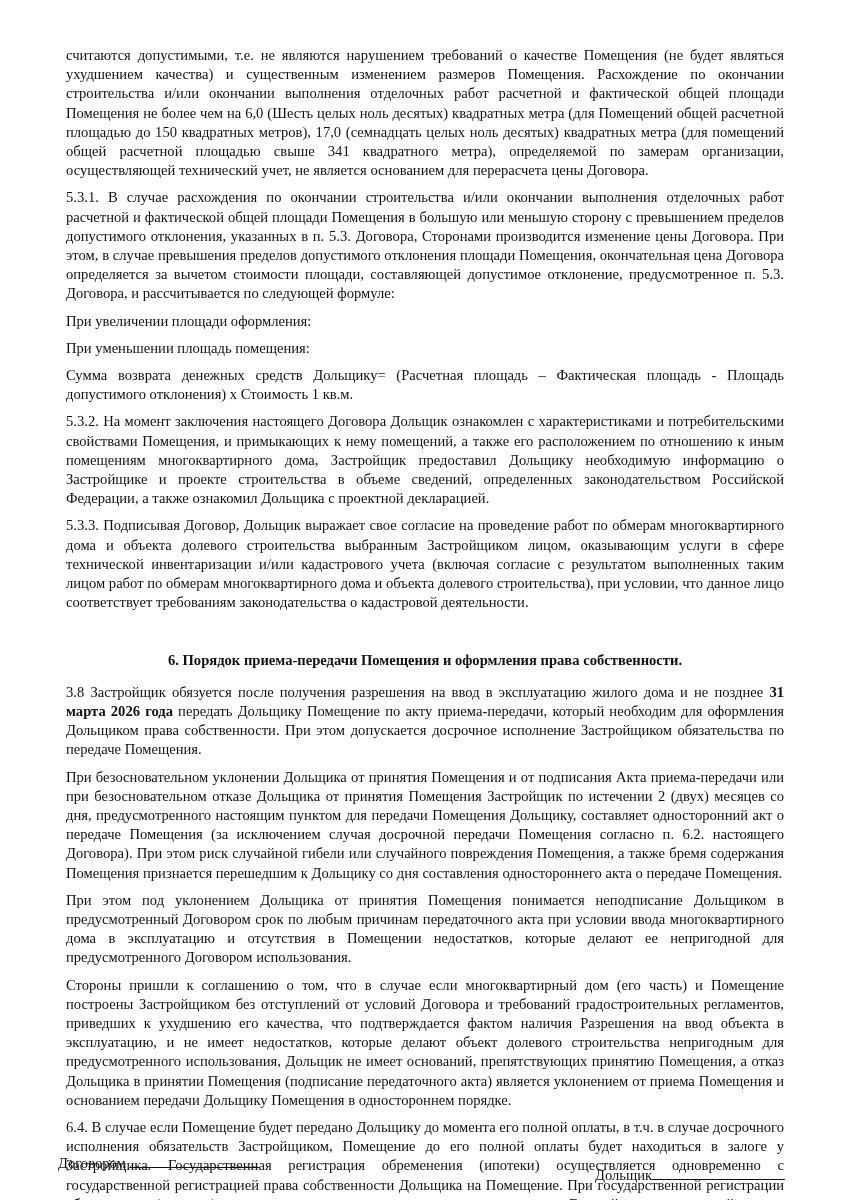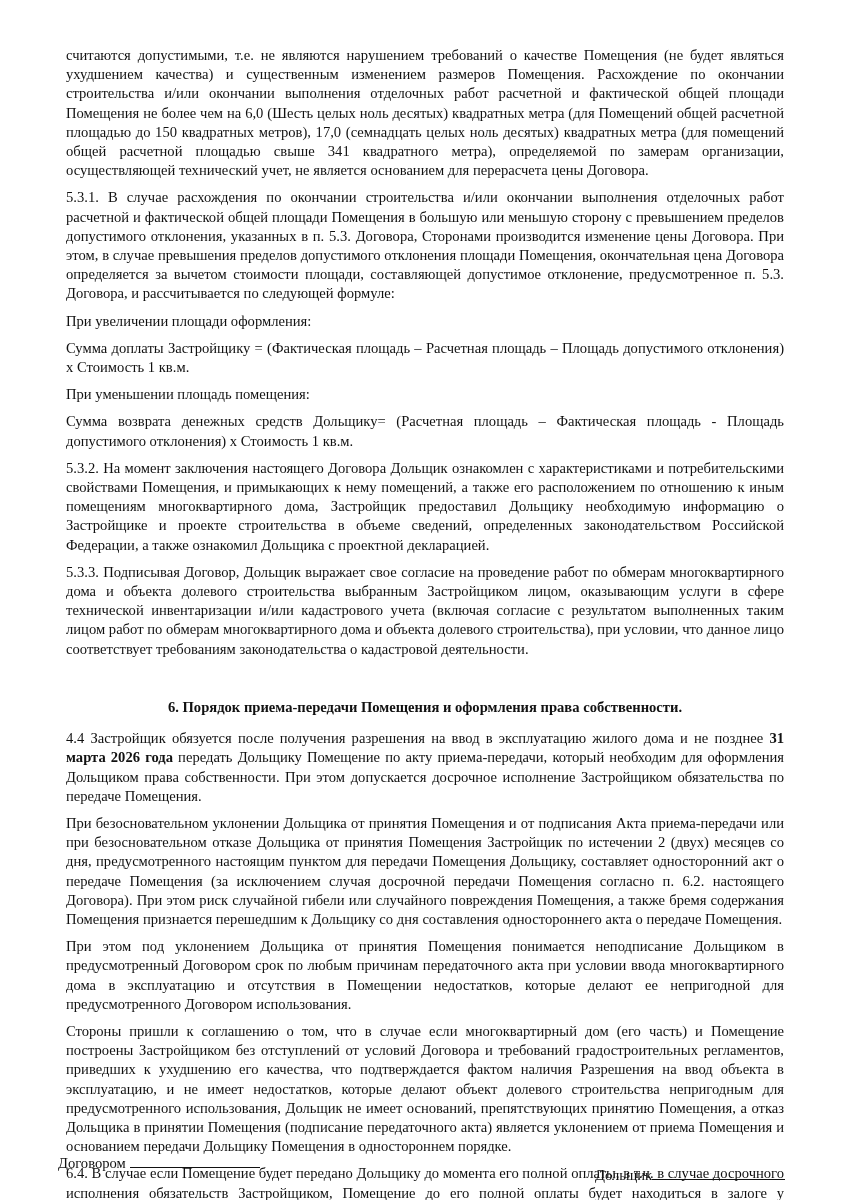--- a/index.html
+++ b/index.html
@@ -56,31 +56,30 @@
     .sig-left .sig-line { width: 130px; margin-left: 4px; }
     .sig-right .sig-line { width: 133px; margin-left: 0; }
   </style>
 </head>
 <body>
 
 <div class="page">
   <p class="para">считаются допустимыми, т.е. не являются нарушением требований о качестве Помещения (не будет являться ухудшением качества) и существенным изменением размеров Помещения. Расхождение по окончании строительства и/или окончании выполнения отделочных работ расчетной и фактической общей площади Помещения не более чем на 6,0 (Шесть целых ноль десятых) квадратных метра (для Помещений общей расчетной площадью до 150 квадратных метров), 17,0 (семнадцать целых ноль десятых) квадратных метра (для помещений общей расчетной площадью свыше 341 квадратного метра), определяемой по замерам организации, осуществляющей технический учет, не является основанием для перерасчета цены Договора.</p>
   <p class="para">5.3.1. В случае расхождения по окончании строительства и/или окончании выполнения отделочных работ расчетной и фактической общей площади Помещения в большую или меньшую сторону с превышением пределов допустимого отклонения, указанных в п. 5.3. Договора, Сторонами производится изменение цены Договора. При этом, в случае превышения пределов допустимого отклонения площади Помещения, окончательная цена Договора определяется за вычетом стоимости площади, составляющей допустимое отклонение, предусмотренное п. 5.3. Договора, и рассчитывается по следующей формуле:</p>
   <p class="para">При увеличении площади оформления:</p>
-  <p class="para">Сумма доплаты Застройщику = (Фактическая площадь – Расчетная площадь – Площадь допустимого отклонения) х Стоимость 1 кв.м.</p>
   <p class="para">При уменьшении площадь помещения:</p>
   <p class="para">Сумма возврата денежных средств Дольщику= (Расчетная площадь – Фактическая площадь - Площадь допустимого отклонения) х Стоимость 1 кв.м.</p>
   <p class="para">5.3.2. На момент заключения настоящего Договора Дольщик ознакомлен с характеристиками и потребительскими свойствами Помещения, и примыкающих к нему помещений, а также его расположением по отношению к иным помещениям многоквартирного дома, Застройщик предоставил Дольщику необходимую информацию о Застройщике и проекте строительства в объеме сведений, определенных законодательством Российской Федерации, а также ознакомил Дольщика с проектной декларацией.</p>
   <p class="para">5.3.3. Подписывая Договор, Дольщик выражает свое согласие на проведение работ по обмерам многоквартирного дома и объекта долевого строительства выбранным Застройщиком лицом, оказывающим услуги в сфере технической инвентаризации и/или кадастрового учета (включая согласие с результатом выполненных таким лицом работ по обмерам многоквартирного дома и объекта долевого строительства), при условии, что данное лицо соответствует требованиям законодательства о кадастровой деятельности.</p>
 
   <div class="gap"></div>
 
   <p class="section-title">6. Порядок приема-передачи Помещения и оформления права собственности.</p>
 
-  <p class="para"><span>4.4 Застройщик обязуется после получения разрешения на ввод в эксплуатацию жилого дома и не позднее </span><b>31 марта 2026 года</b><span> передать Дольщику Помещение по акту приема-передачи, который необходим для оформления Дольщиком права собственности. При этом допускается досрочное исполнение Застройщиком обязательства по передаче Помещения.</span></p>
+  <p class="para"><span>3.8 Застройщик обязуется после получения разрешения на ввод в эксплуатацию жилого дома и не позднее </span><b>31 марта 2026 года</b><span> передать Дольщику Помещение по акту приема-передачи, который необходим для оформления Дольщиком права собственности. При этом допускается досрочное исполнение Застройщиком обязательства по передаче Помещения.</span></p>
 
   <p class="para">При безосновательном уклонении Дольщика от принятия Помещения и от подписания Акта приема-передачи или при безосновательном отказе Дольщика от принятия Помещения Застройщик по истечении 2 (двух) месяцев со дня, предусмотренного настоящим пунктом для передачи Помещения Дольщику, составляет односторонний акт о передаче Помещения (за исключением случая досрочной передачи Помещения согласно п. 6.2. настоящего Договора). При этом риск случайной гибели или случайного повреждения Помещения, а также бремя содержания Помещения признается перешедшим к Дольщику со дня составления одностороннего акта о передаче Помещения.</p>
   <p class="para">При этом под уклонением Дольщика от принятия Помещения понимается неподписание Дольщиком в предусмотренный Договором срок по любым причинам передаточного акта при условии ввода многоквартирного дома в эксплуатацию и отсутствия в Помещении недостатков, которые делают ее непригодной для предусмотренного Договором использования.</p>
   <p class="para">Стороны пришли к соглашению о том, что в случае если многоквартирный дом (его часть) и Помещение построены Застройщиком без отступлений от условий Договора и требований градостроительных регламентов, приведших к ухудшению его качества, что подтверждается фактом наличия Разрешения на ввод объекта в эксплуатацию, и не имеет недостатков, которые делают объект долевого строительства непригодным для предусмотренного использования, Дольщик не имеет оснований, препятствующих принятию Помещения, а отказ Дольщика  в принятии Помещения (подписание передаточного акта) является уклонением от приема Помещения и основанием передачи Дольщику Помещения в одностороннем порядке.</p>
   <p class="para">6.4. В случае если Помещение будет передано Дольщику до момента его полной оплаты, в т.ч. в случае досрочного исполнения обязательств Застройщиком, Помещение до его полной оплаты будет находиться в залоге у Застройщика. Государственная регистрация обременения (ипотеки) осуществляется одновременно с государственной регистрацией права собственности Дольщика на Помещение. При государственной регистрации обременения (ипотеки) в соответствии с настоящим пунктом внесение в Единый государственный реестр недвижимости сведений о Застройщике как залогодержателе осуществляется на основании настоящего Договора и Акта приема-передачи объекта долевого строительства.</p>
 
 </div>
 
 <div class="signatures">
   <div class="sig-left">

